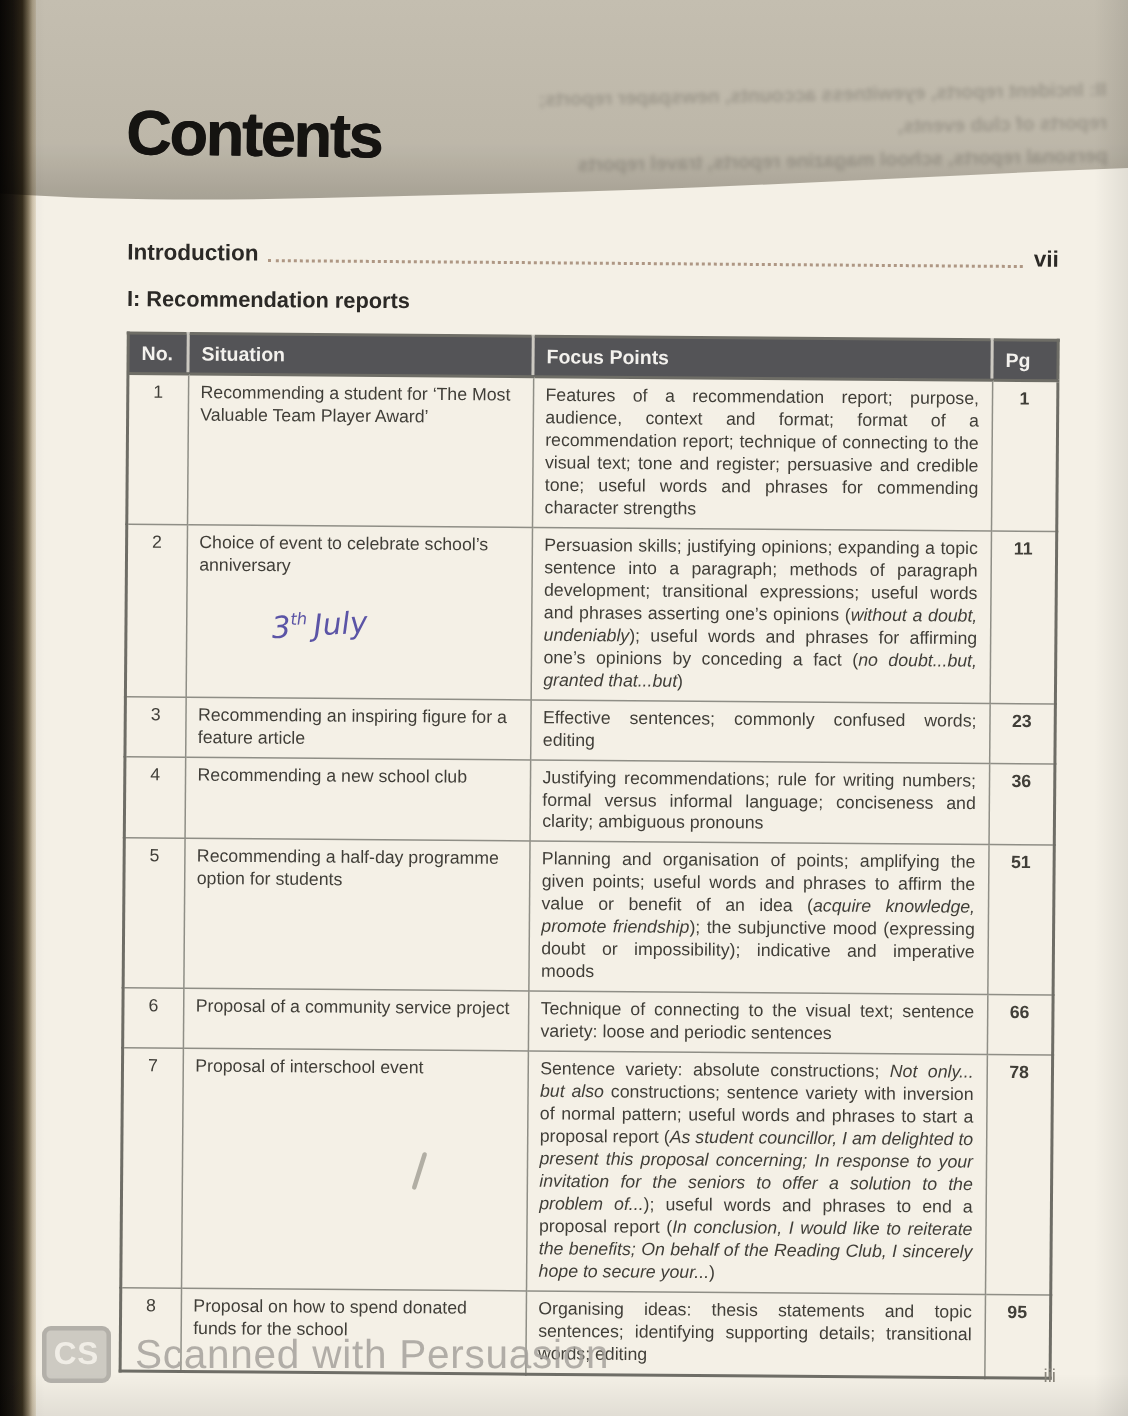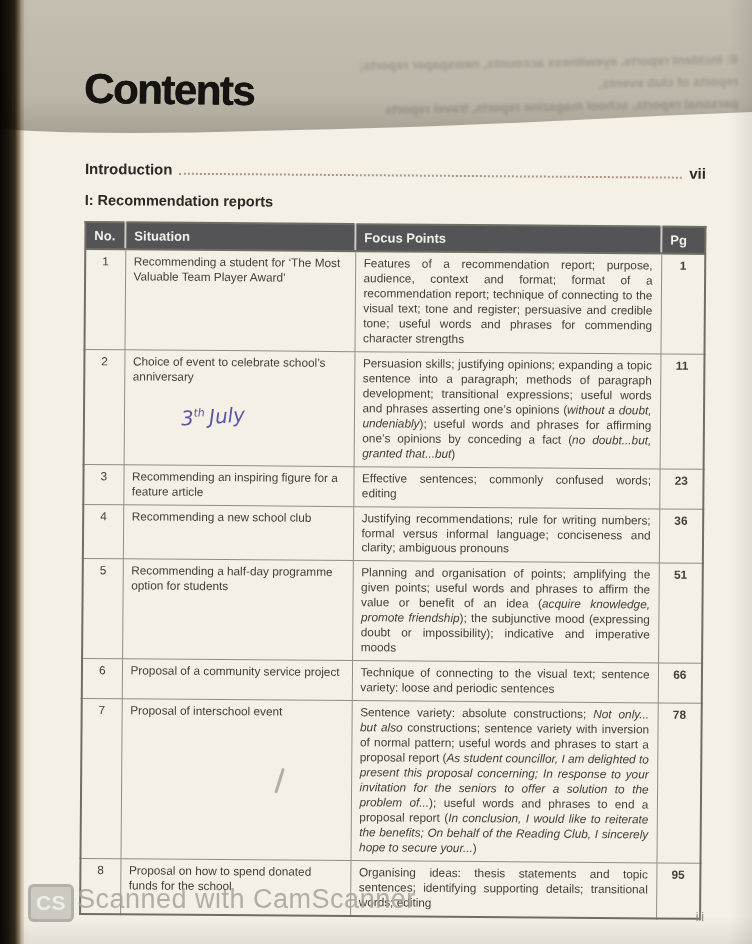--- a/index.html
+++ b/index.html
@@ -81,21 +81,21 @@
   }
   .handwriting sup{font-size:11px;margin-right:4px;}
 
   .pencil-mark{
     width:2.5px;height:26px;border-radius:3px;background:#9b988d;opacity:.75;
     transform:rotate(17deg);margin:48px 0 0 148px;
   }
 
   .watermark{
     position:absolute;left:28px;bottom:22px;z-index:7;
-    display:flex;gap:3px;
+    display:flex;align-items:center;gap:16px;
   }
   .cs-badge{
     width:46px;height:38px;border-radius:6px;
     background:rgba(158,155,150,.45);
     box-shadow:inset 0 0 0 3px rgba(158,155,150,.55);
     color:rgba(244,241,234,.9);font-weight:bold;font-size:21px;letter-spacing:.5px;
     display:flex;align-items:center;justify-content:center;
   }
   .wm-text{font-size:27px;color:rgba(164,161,155,.85);letter-spacing:.5px;}
 
@@ -214,18 +214,18 @@
           <td class="pg">95</td>
         </tr>
       </tbody>
     </table>
   </div>
 
   <div class="folio">iii</div>
 
   <div class="watermark">
     <div class="cs-badge">CS</div>
-    <div class="wm-text">Scanned with CamScanner</div>
+    <div class="wm-text">Scanned with Persuasion</div>
   </div>
 
   <div class="vignette"></div>
 
 </div>
 
 </body></html>

